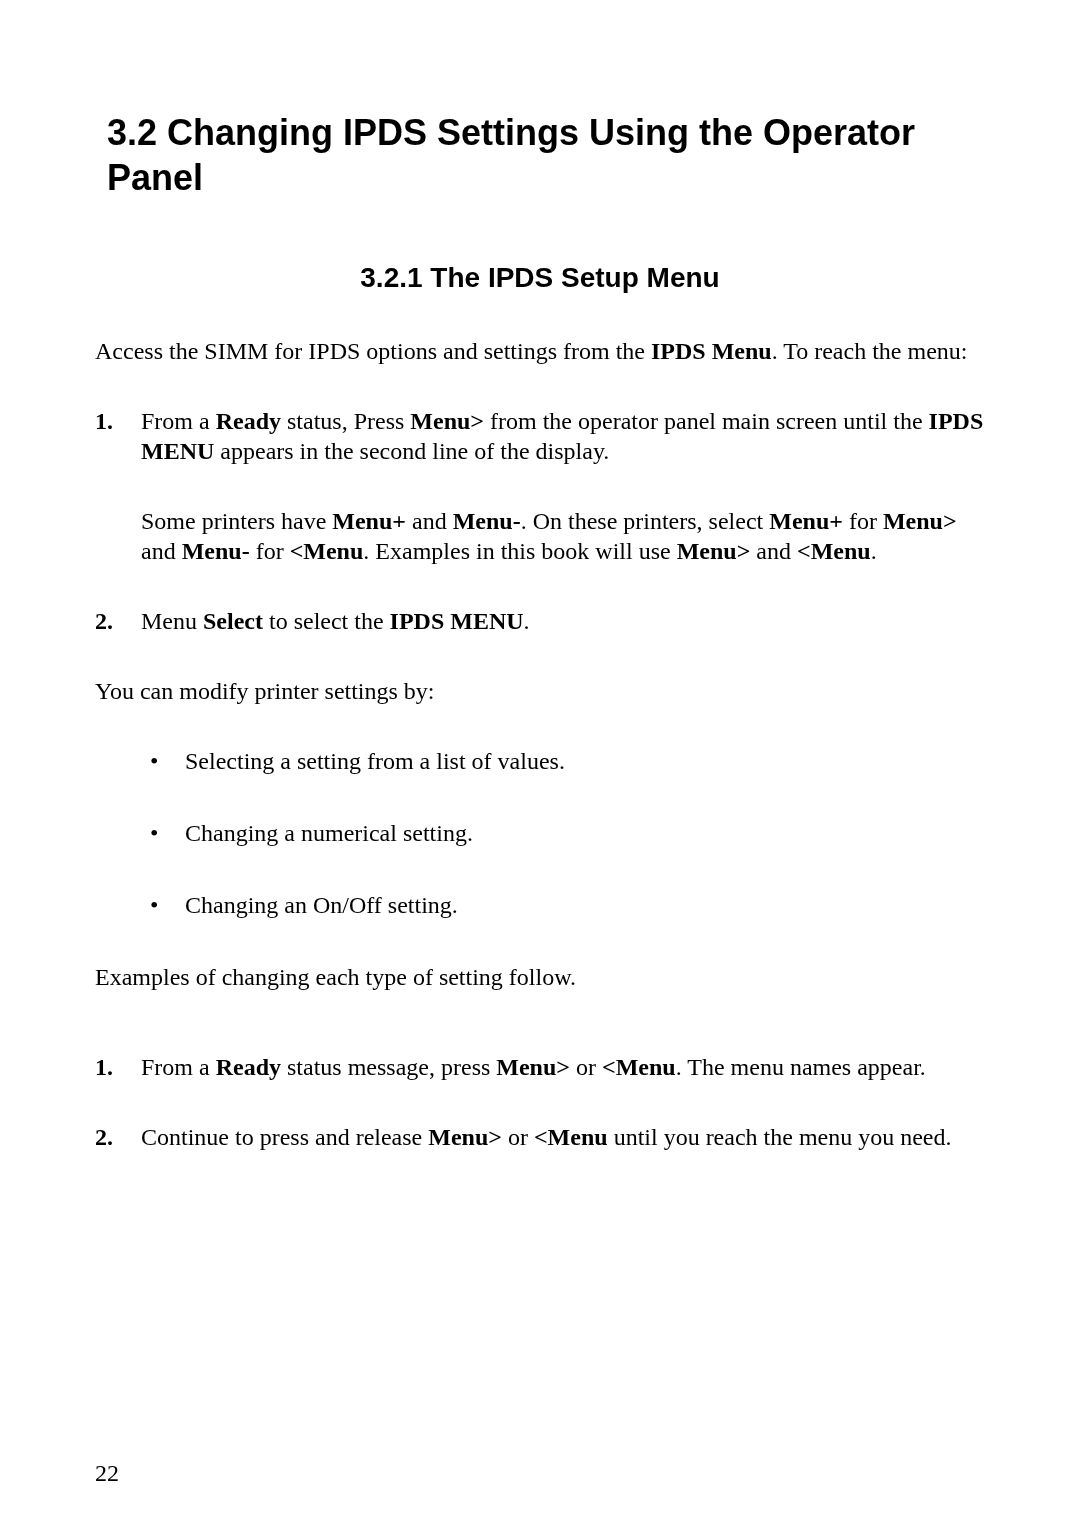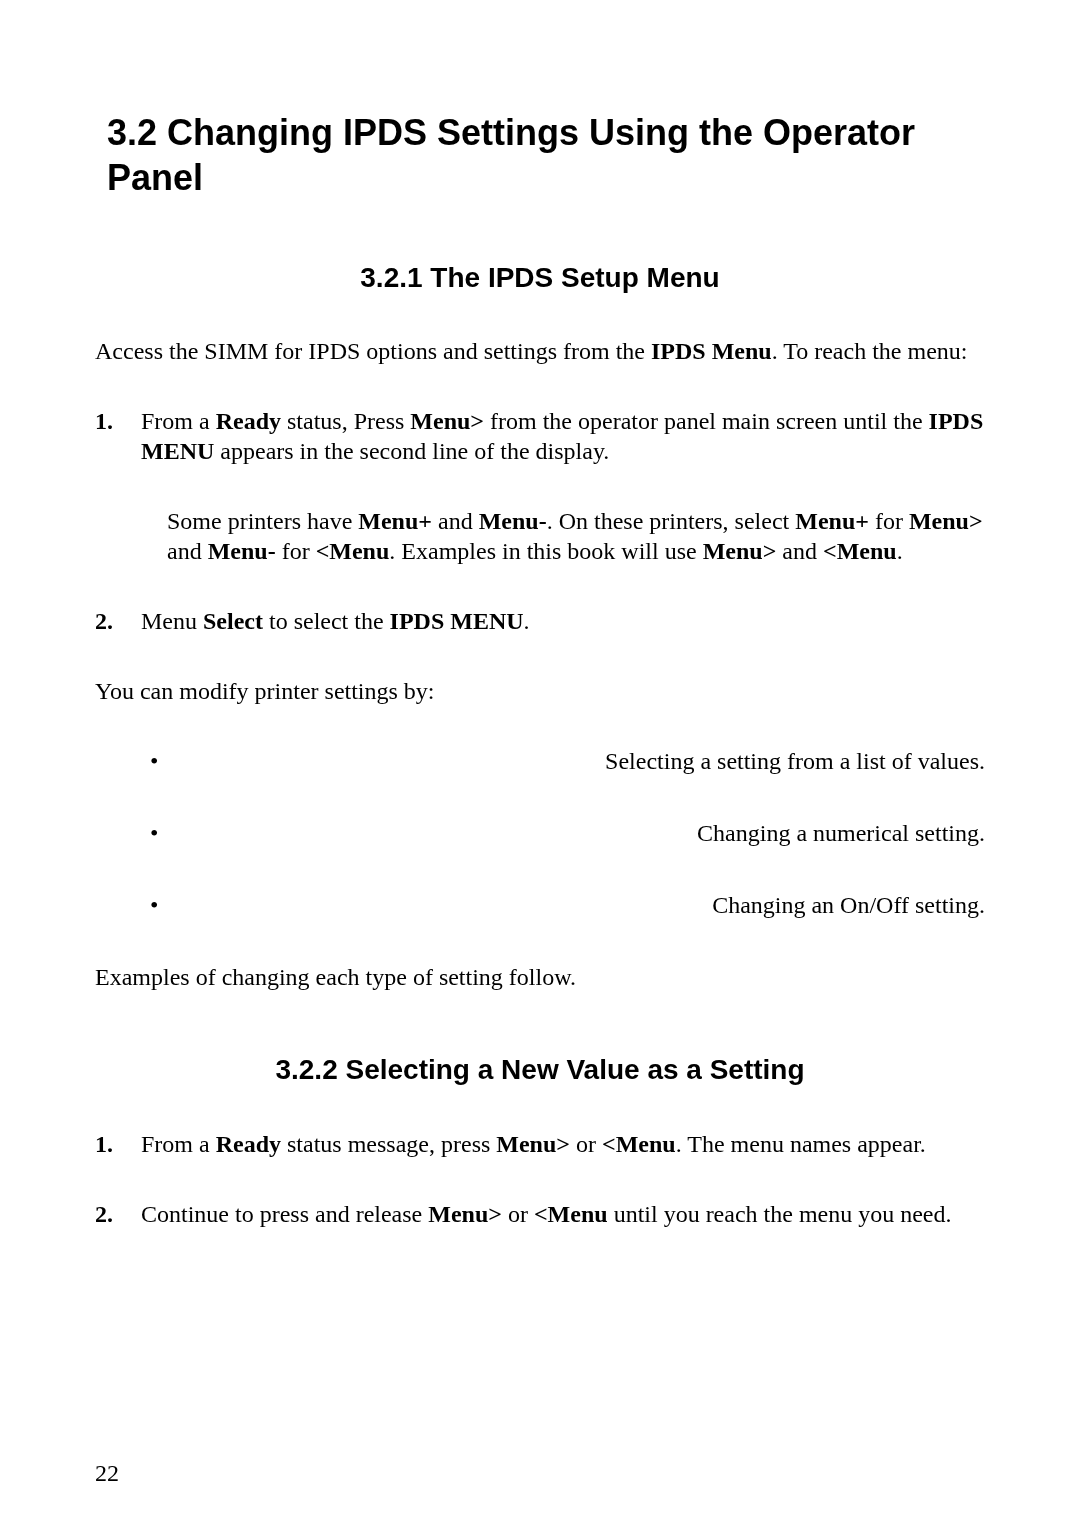--- a/index.html
+++ b/index.html
@@ -62,40 +62,38 @@
       margin-top: 40px;
       padding-left: 0;
     }
     .note-label {
       font-style: italic;
       width: 100px;
       flex-shrink: 0;
     }
     .note-content {
       flex: 1;
-      margin-left: 26px;
     }
     .bullet-list {
       list-style: none;
       margin-bottom: 40px;
       padding-left: 55px;
     }
     .bullet-item {
       display: flex;
       font-size: 24px;
       line-height: 1.25;
       margin-bottom: 42px;
     }
     .bullet-marker {
       width: 35px;
       flex-shrink: 0;
     }
     .bullet-content {
       flex: 1;
-      text-align: right;
     }
     .b {
       font-weight: bold;
     }
     .page-number {
       position: absolute;
       bottom: 42px;
       left: 95px;
       font-size: 24px;
     }
@@ -147,21 +145,20 @@
   </li>
   <li class="bullet-item">
     <span class="bullet-marker">•</span>
     <span class="bullet-content">Changing an On/Off setting.</span>
   </li>
 </ul>
 
 <p class="body-para">Examples of changing each type of setting follow.</p>
 
 <div class="section-322">
-  <h2 class="heading-2">3.2.2 Selecting a New Value as a Setting</h2>
 
   <ol class="ordered-list">
     <li class="ordered-item">
       <span class="ordered-marker">1.</span>
       <div class="ordered-content">
         <span>From a </span><span class="b">Ready</span><span> status message, press </span><span class="b">Menu&gt;</span><span> or </span><span class="b">&lt;Menu</span><span>. The menu names appear.</span>
       </div>
     </li>
     <li class="ordered-item">
       <span class="ordered-marker">2.</span>

